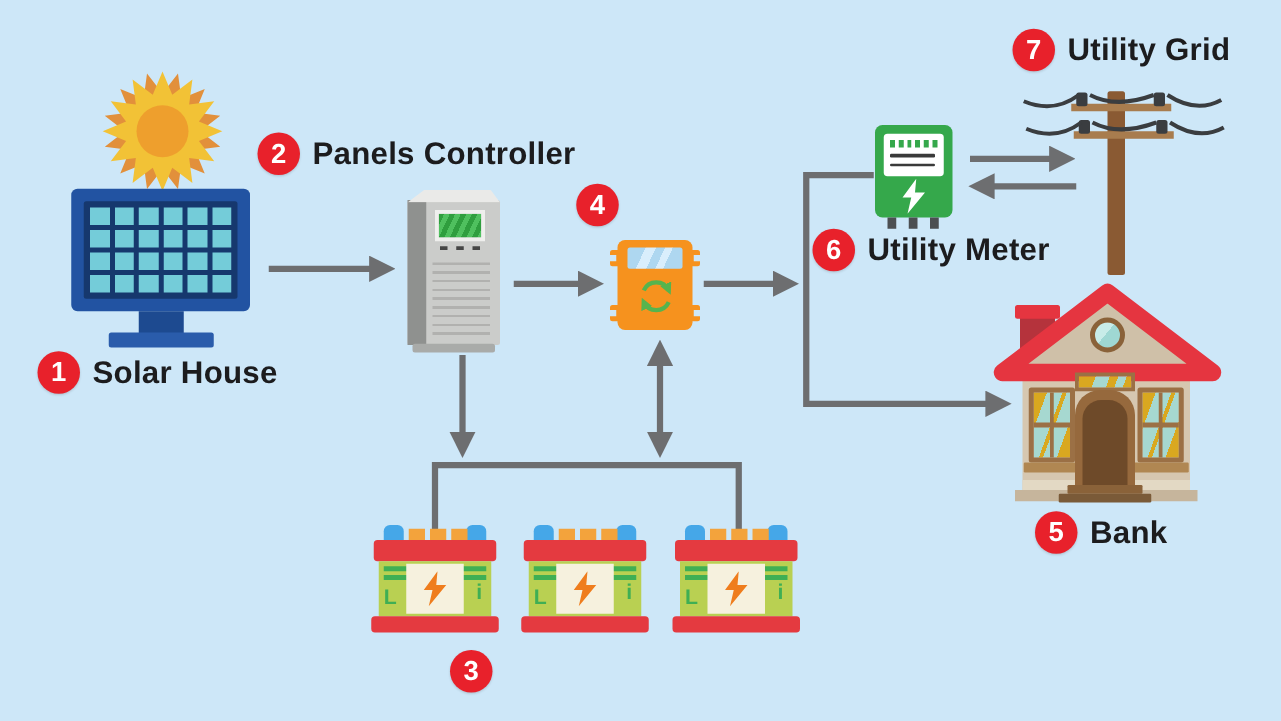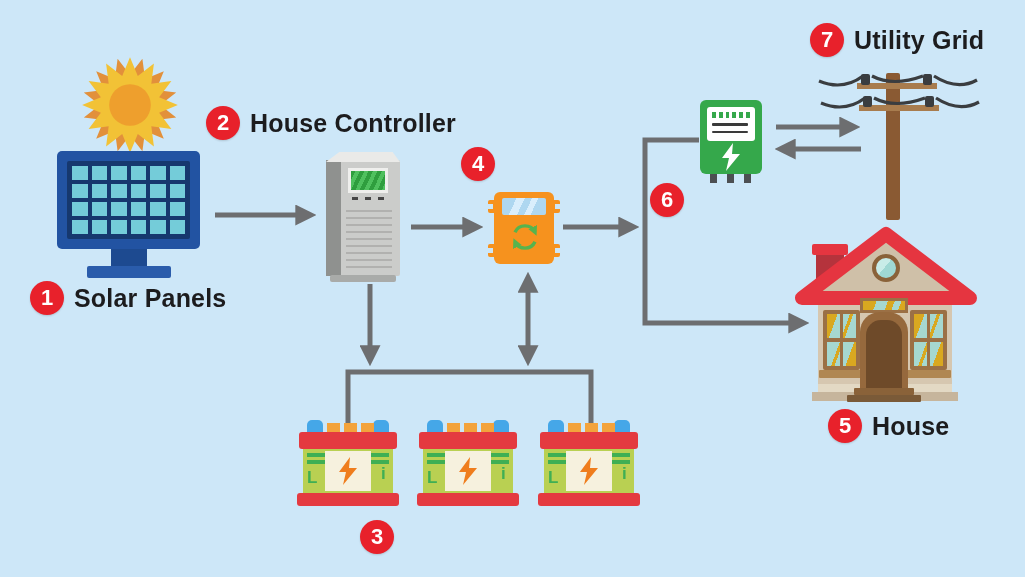--- a/index.html
+++ b/index.html
@@ -319,37 +319,38 @@
         <path d="M12,0 L1,15 H8 L5,28 L19,11 H11 Z" fill="#ef7d1d"></path>
       </svg>
     </div>
     <span class="bt-letter ll">L</span>
     <span class="bt-letter li">i</span>
     <div class="bt-band-bot"></div>
   </div>
 
   <div class="label" style="left:30px;top:281px">
     <span class="badge">1</span>
-    <span class="ltext">Solar Panels</span>
+    <span class="ltext">Solar House</span>
   </div>
   <div class="label" style="left:206px;top:106px">
     <span class="badge">2</span>
-    <span class="ltext">House Controller</span>
+    <span class="ltext">Panels Controller</span>
   </div>
   <div class="label" style="left:360px;top:520px">
     <span class="badge">3</span>
   </div>
   <div class="label" style="left:461px;top:147px">
     <span class="badge">4</span>
   </div>
   <div class="label" style="left:828px;top:409px">
     <span class="badge">5</span>
-    <span class="ltext">House</span>
+    <span class="ltext">Bank</span>
   </div>
   <div class="label" style="left:650px;top:183px">
     <span class="badge">6</span>
+    <span class="ltext">Utility Meter</span>
   </div>
   <div class="label" style="left:810px;top:23px">
     <span class="badge">7</span>
     <span class="ltext">Utility Grid</span>
   </div>
 
 </div>
 
 </body></html>

